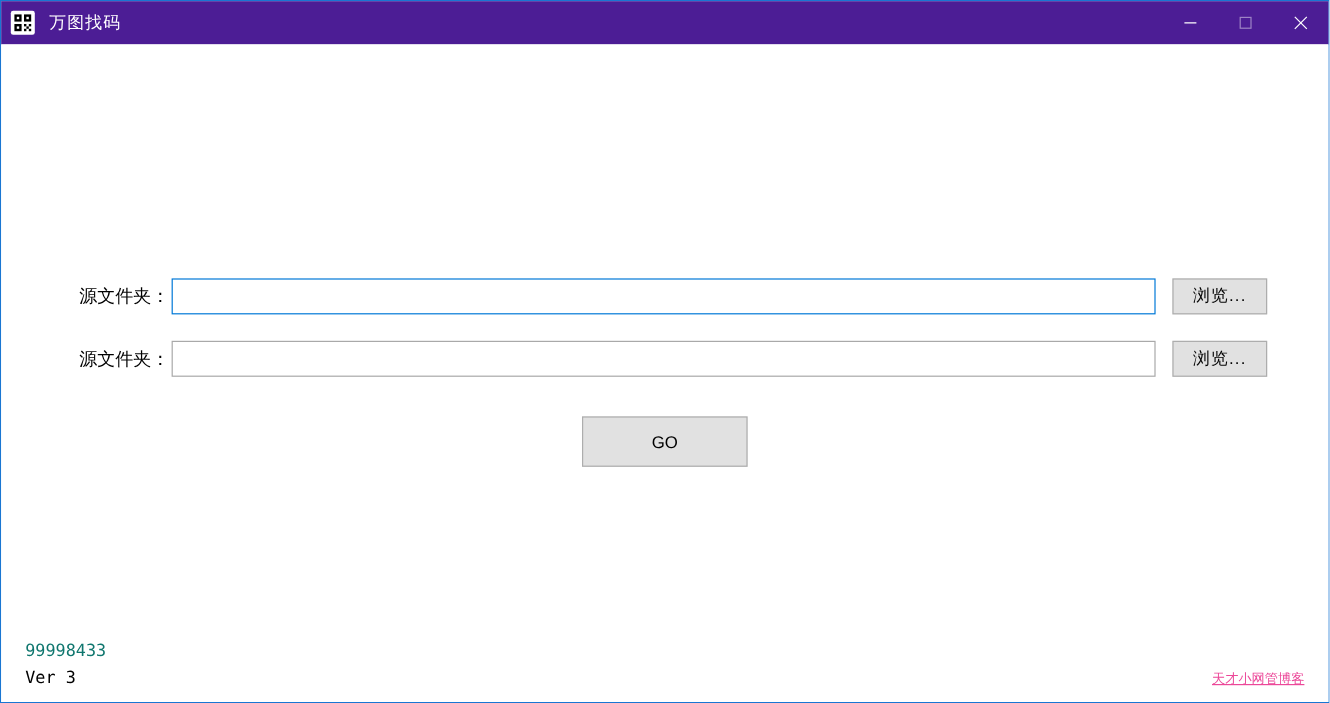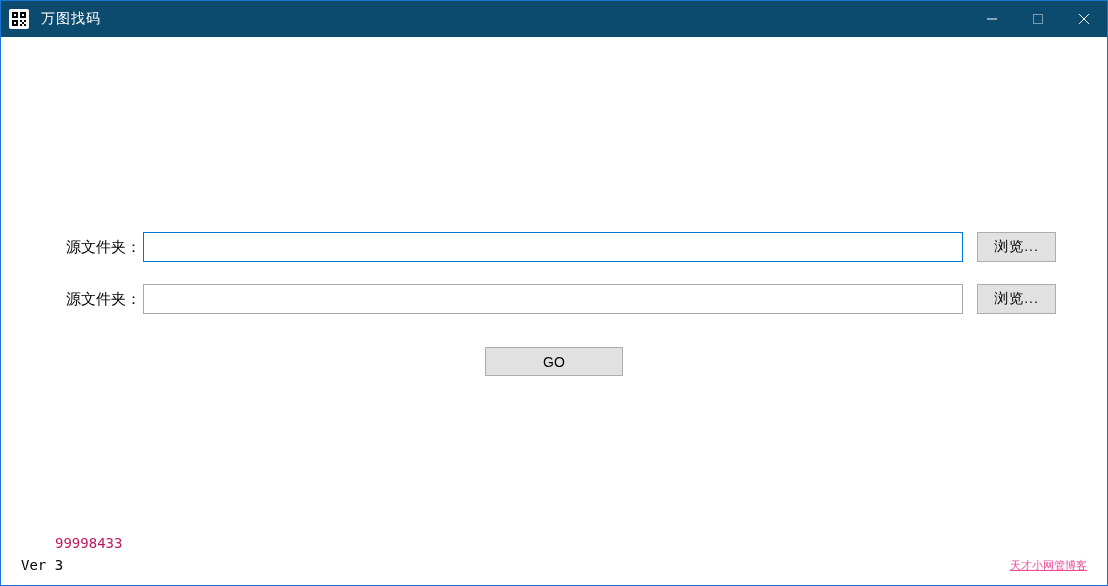--- a/index.html
+++ b/index.html
@@ -16,21 +16,21 @@
     }
     .window {
       width: 1108px;
       height: 586px;
       display: flex;
       flex-direction: column;
       border: 1px solid #1976d2;
     }
     .titlebar {
       height: 36px;
-      background: #0c4a6e;
+      background: #4c1d95;
       color: #fff;
       display: flex;
       align-items: center;
       padding-left: 8px;
       user-select: none;
     }
     .titlebar-icon {
       width: 20px;
       height: 20px;
       background: #fff;
@@ -120,35 +120,34 @@
     .go-btn-wrap {
       position: absolute;
       top: 310px;
       left: 0;
       width: 100%;
       display: flex;
       justify-content: center;
     }
     .go-btn {
       width: 138px;
-      height: 29px;
+      height: 42px;
       background: #e1e1e1;
       border: 1px solid #adadad;
       font-size: 14px;
       cursor: pointer;
       font-family: inherit;
     }
     .status-num {
       position: absolute;
       left: 20px;
       bottom: 34px;
       font-size: 14px;
       font-family: "SimSun", monospace;
-      color: #be185d;
-      margin-left: 34px;
+      color: #0f766e;
     }
     .version {
       position: absolute;
       left: 20px;
       bottom: 12px;
       font-size: 14px;
       font-family: "SimSun", monospace;
       color: #000;
     }
     .blog-link {

